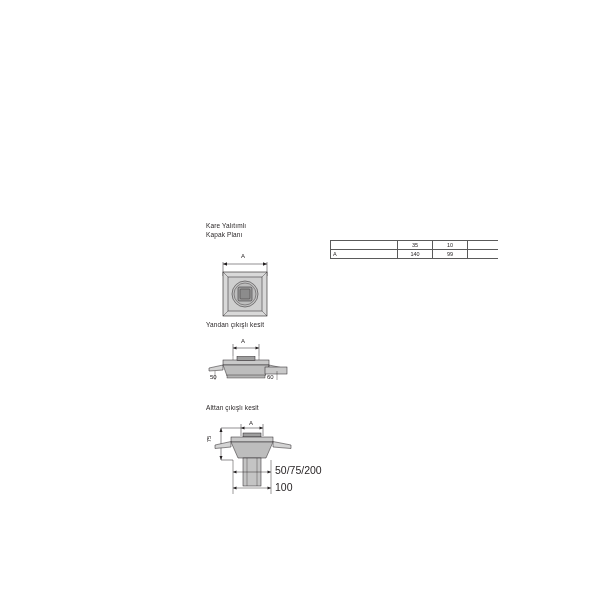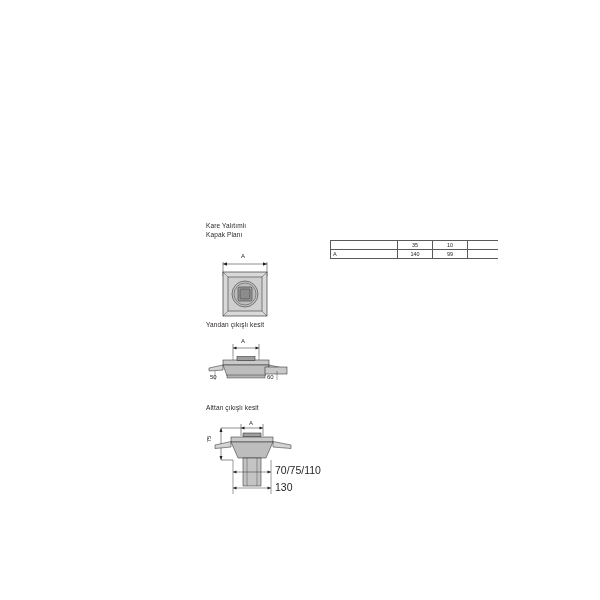--- a/index.html
+++ b/index.html
@@ -205,17 +205,17 @@
 
       <g stroke="#231f20" stroke-width="0.45" fill="none">
         <line x1="28" y1="68" x2="66" y2="68"></line>
         <path d="M28 68 L31.5 66.6 L31.5 69.4 Z" fill="#231f20" stroke="none"></path>
         <path d="M66 68 L62.5 66.6 L62.5 69.4 Z" fill="#231f20" stroke="none"></path>
       </g>
     </svg>
 
     <div class="dim rot" style="left:1px; top:16px; position:absolute; transform:rotate(-90deg);">75</div>
     <div class="dim" style="left:44px; top:0px; position:absolute;">A</div>
-    <div class="dim-lg" style="left:70px; top:44px; position:absolute;">70/75/110</div>
-    <div class="dim-lg" style="left:70px; top:61px; position:absolute;">130</div>
+    <div class="dim-lg" style="left:70px; top:44px; position:absolute;">50/75/200</div>
+    <div class="dim-lg" style="left:70px; top:61px; position:absolute;">100</div>
   </div>
 
 </div>
 
 </body></html>

